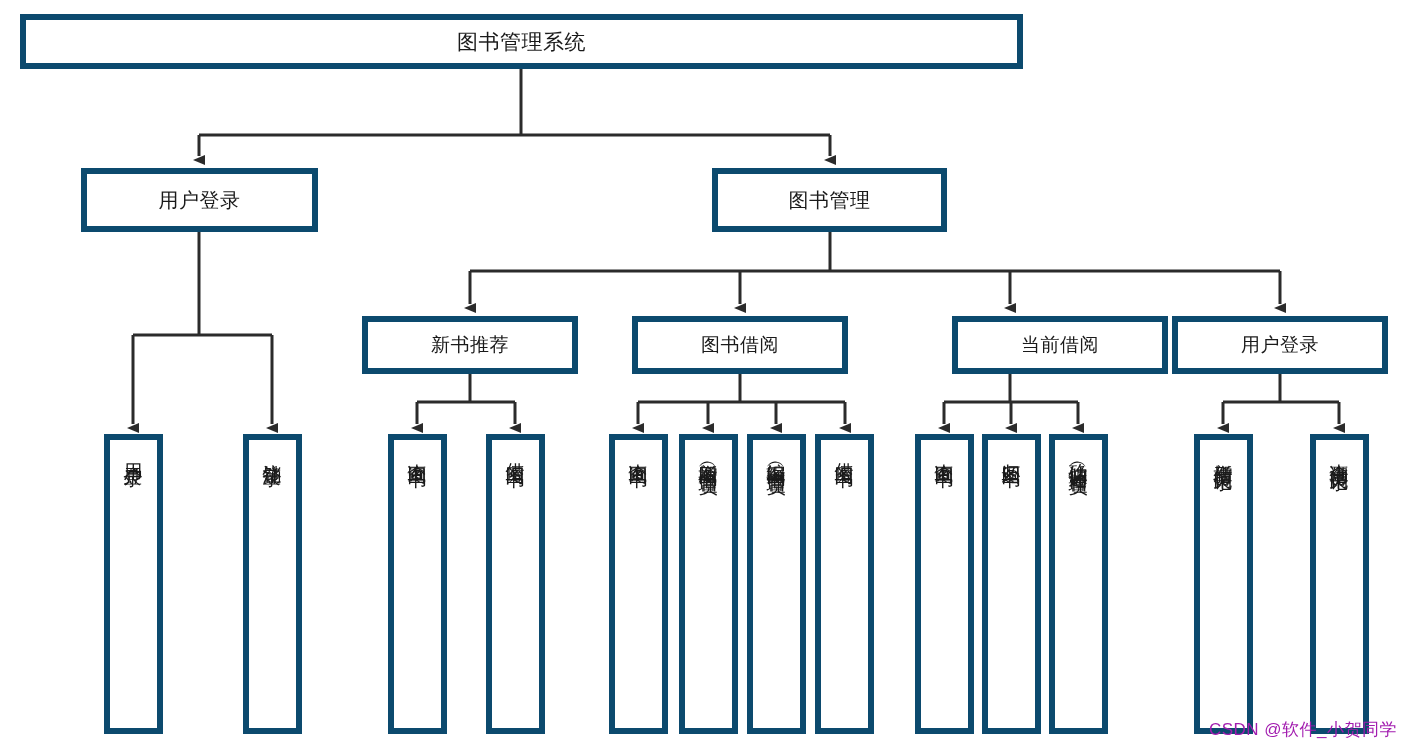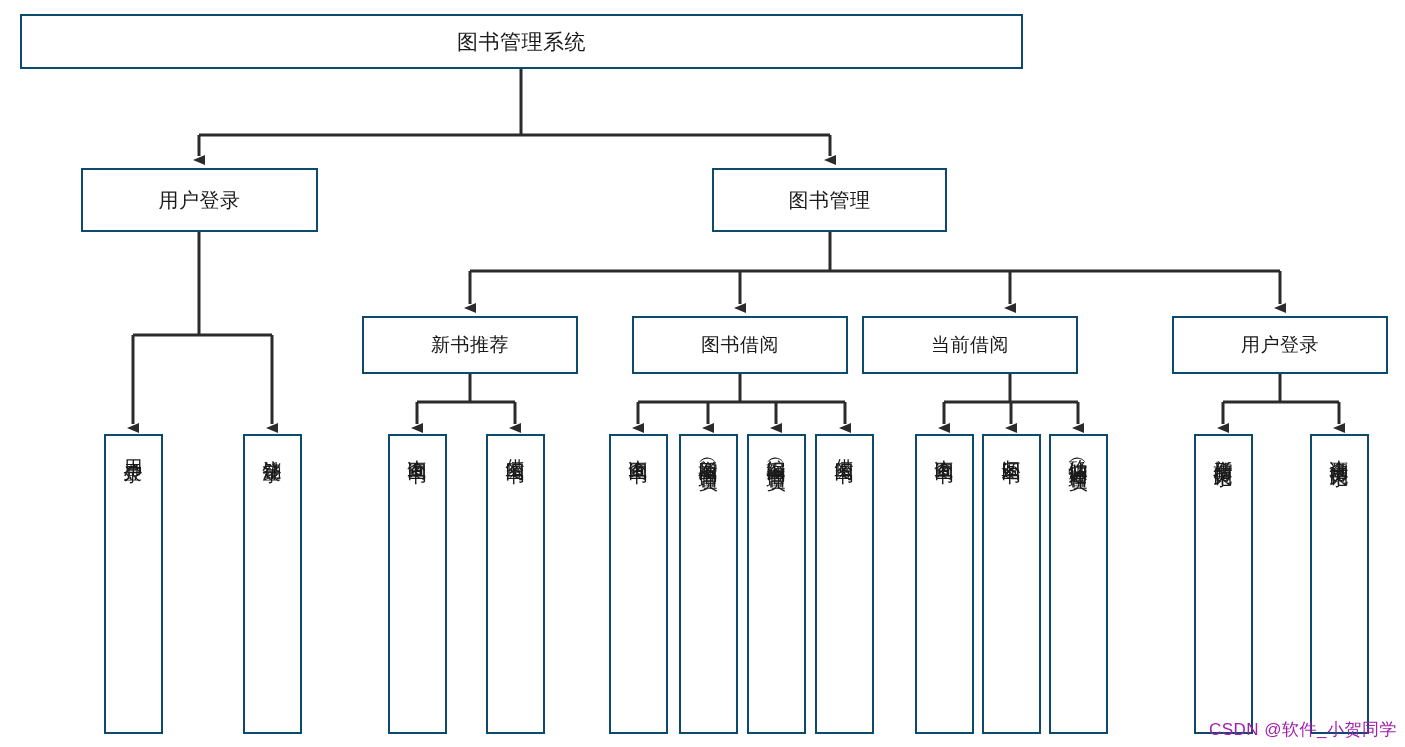--- a/index.html
+++ b/index.html
@@ -22,21 +22,21 @@
     position: absolute;
     left: 0;
     top: 0;
     width: 1405px;
     height: 747px;
     pointer-events: none;
   }
   .node {
     position: absolute;
     box-sizing: border-box;
-    border: 2px solid #0c4a6e;
+    border: 6px solid #0c4a6e;
     background: #ffffff;
     display: flex;
     align-items: center;
     justify-content: center;
     color: #1a1a1a;
     z-index: 2;
   }
   .node.root {
     font-size: 21px;
   }
@@ -138,21 +138,21 @@
   <div class="node level2" style="left:712px; top:168px; width:235px; height:64px;align-items:center;">
     <span class="label">图书管理</span>
   </div>
 
   <div class="node level3" style="left:632px; top:316px; width:216px; height:58px;">
     <span class="label">图书借阅</span>
   </div>
   <div class="node level3" style="left:362px; top:316px; width:216px; height:58px;">
     <span class="label">新书推荐</span>
   </div>
-  <div class="node level3" style="left:862px; top:316px; width:216px; height:58px;">
+  <div class="node level3" style="left:952px; top:316px; width:216px; height:58px;">
     <span class="label">当前借阅</span>
   </div>
   <div class="node level3" style="left:1172px; top:316px; width:216px; height:58px;">
     <span class="label">用户登录</span>
   </div>
 
   <div class="node leaf" style="left:104px; top:434px; width:59px; height:300px;">
     <span class="label">用户登录</span>
   </div>
   <div class="node leaf" style="left:243px; top:434px; width:59px; height:300px;">

